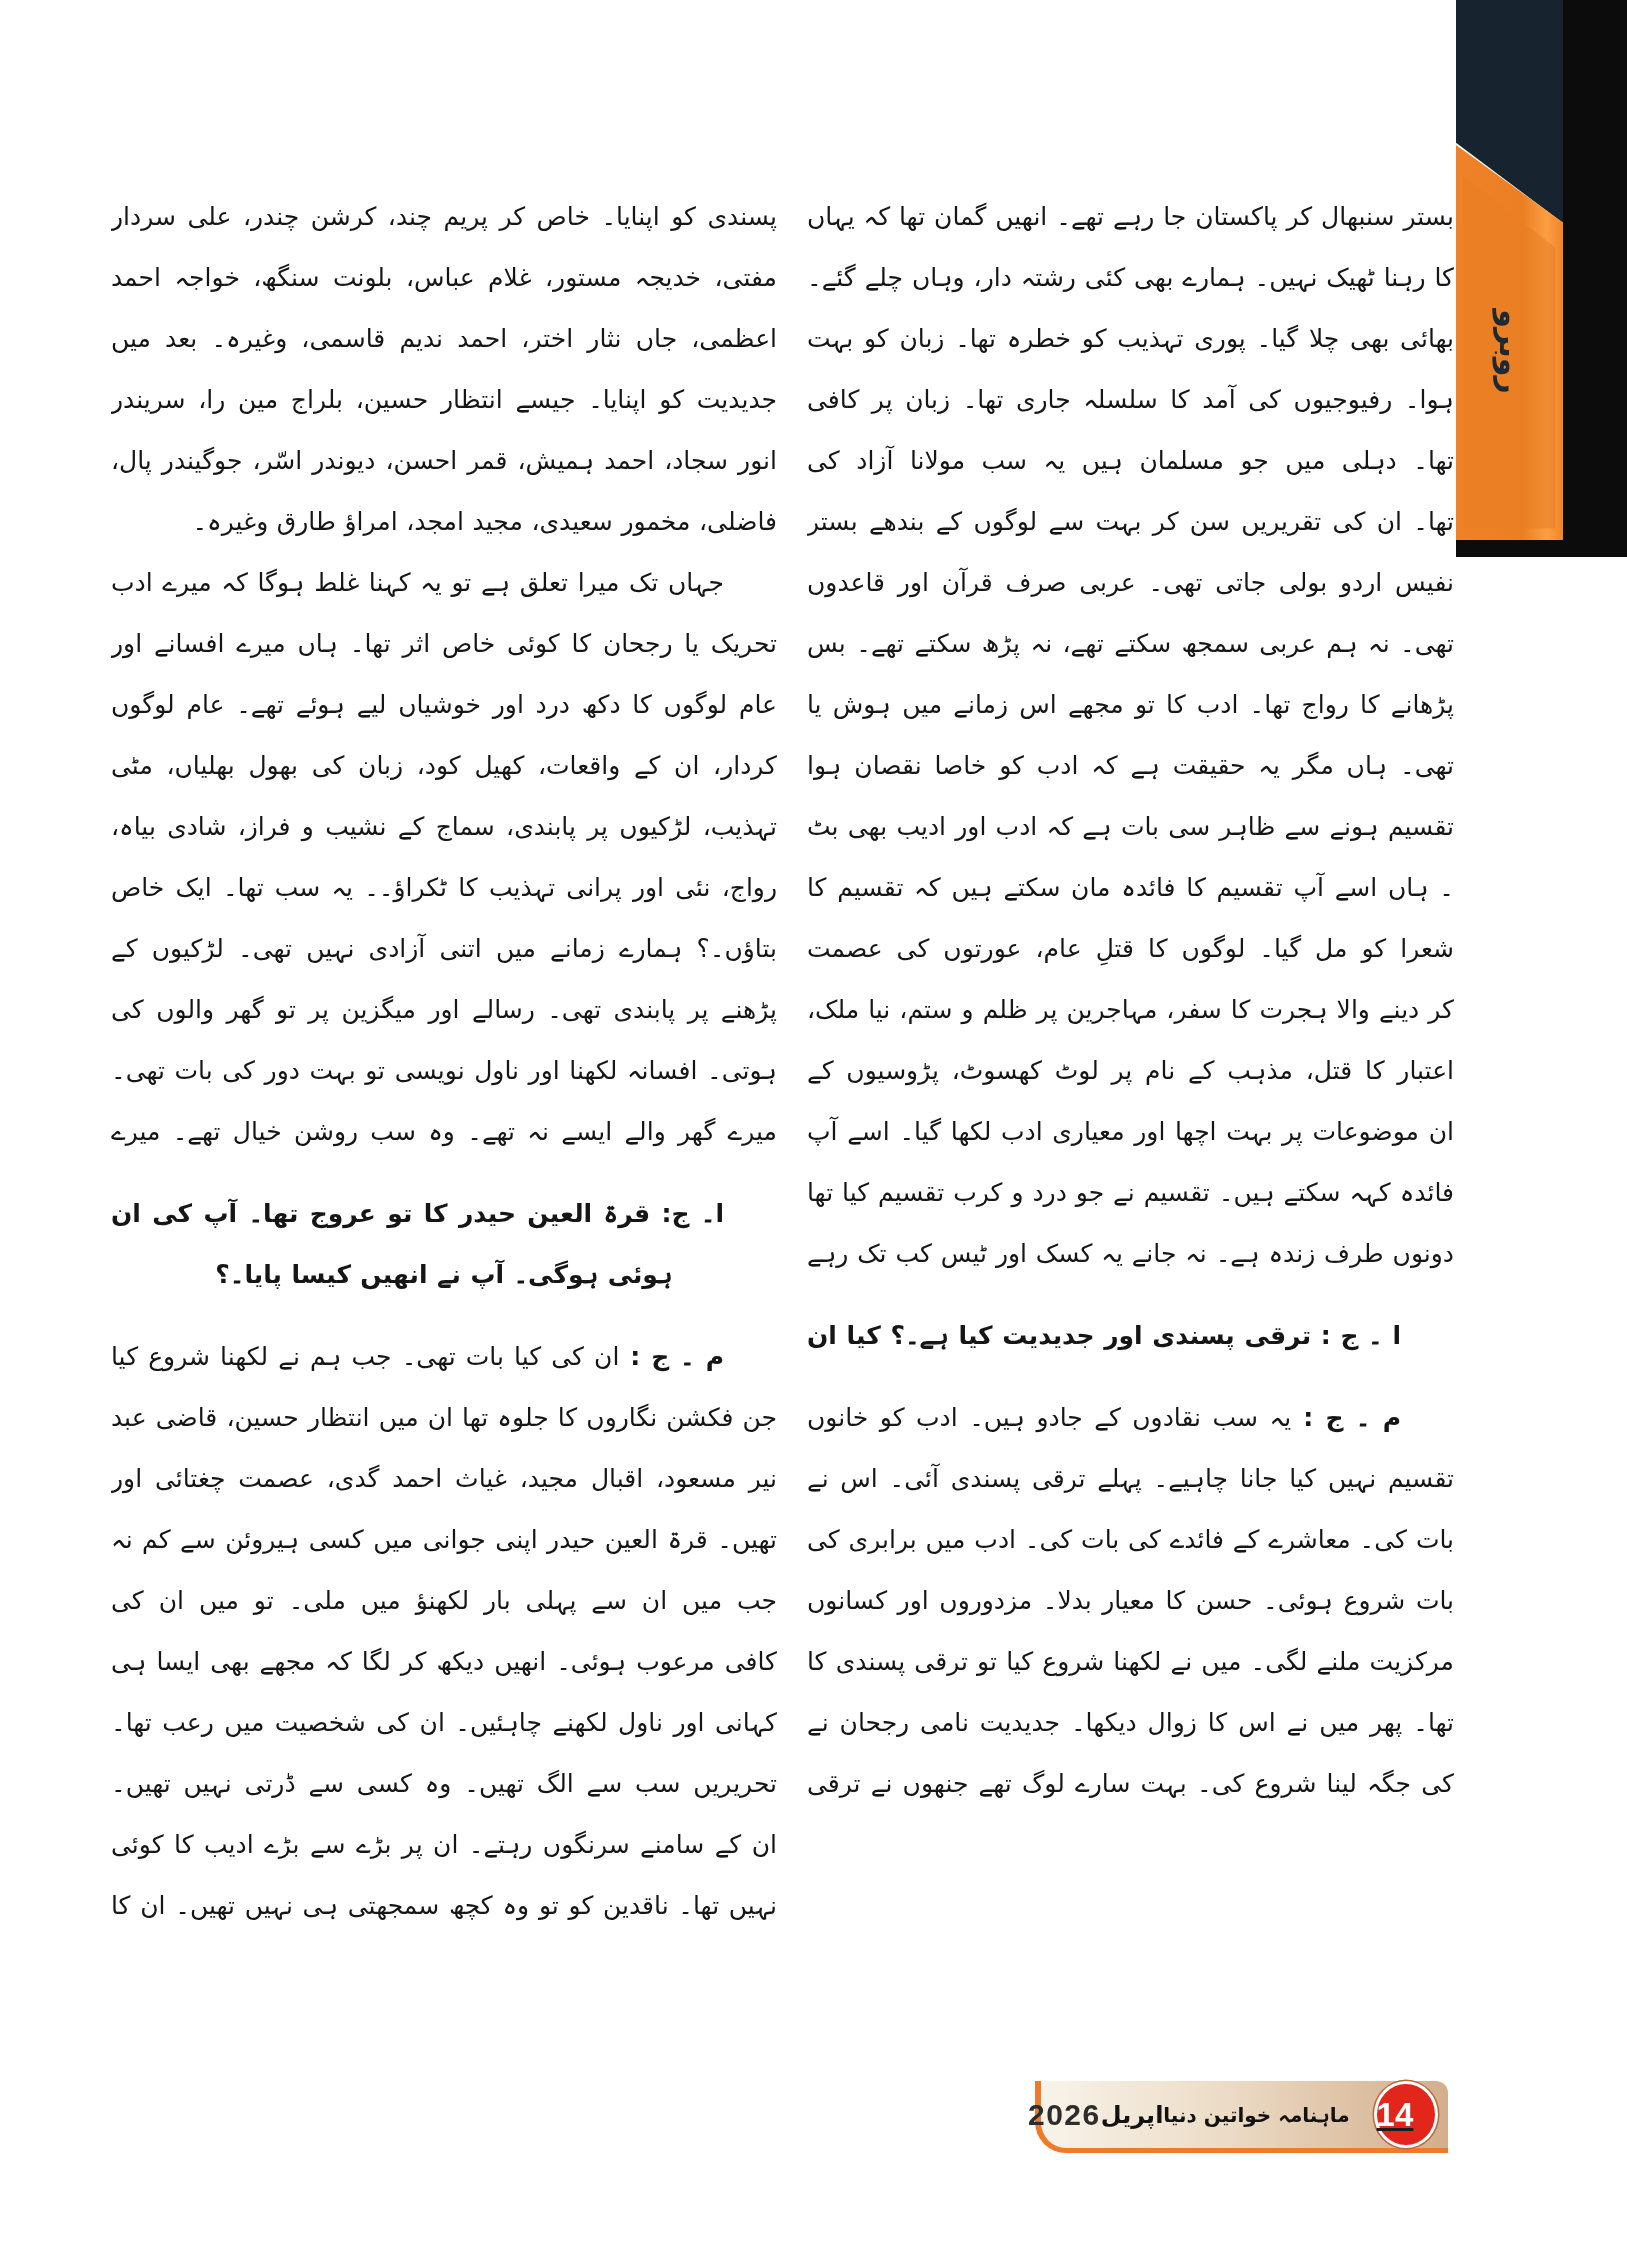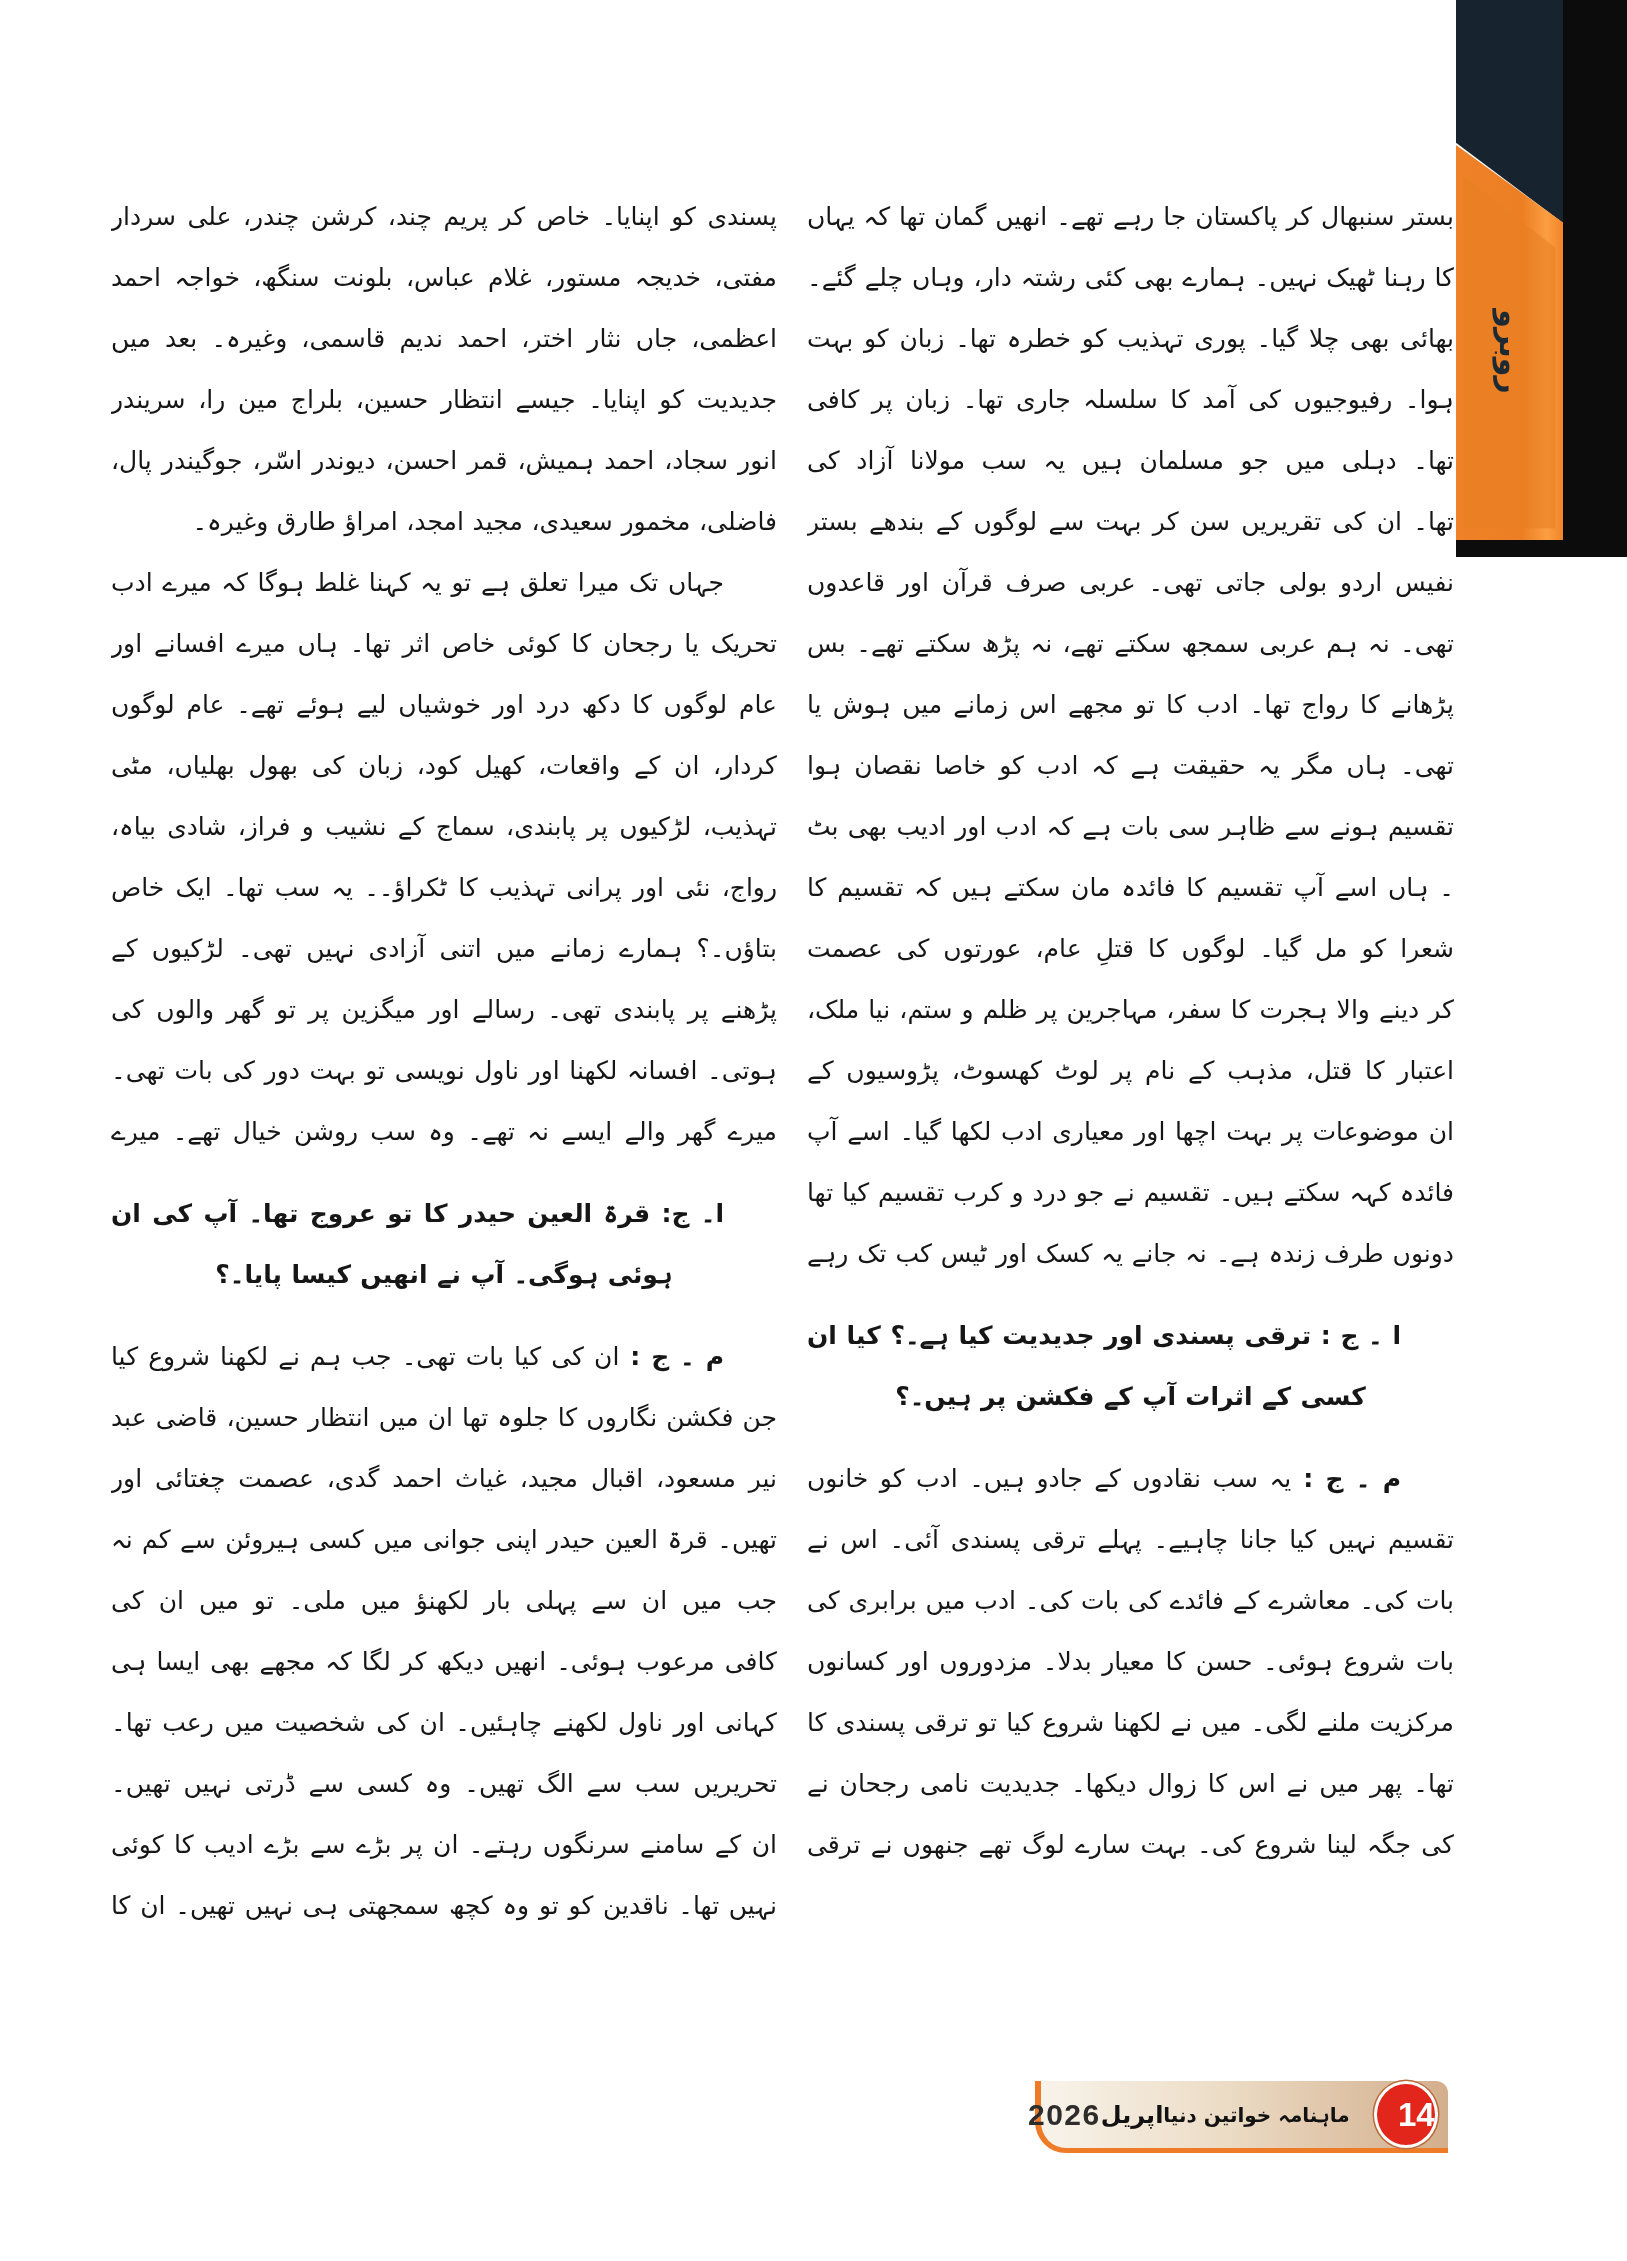--- a/index.html
+++ b/index.html
@@ -60,22 +60,23 @@
     border-left:6px solid #ee7b28;border-bottom:5.2px solid #ee7b28;
     border-top-right-radius:12px;border-bottom-left-radius:31px;
     display:flex;flex-direction:row;align-items:center;
     justify-content:space-between;direction:rtl;
     padding:0 10.4px 0 19px;box-sizing:border-box;
   }
   .page-badge{
     width:58px;height:61px;border-radius:50%;
     background:#e3261c;border:3.7px solid #ffffff;
     box-shadow:0 0 0 1.5px #b96a3a;
-    display:flex;align-items:center;justify-content:flex-start;
+    display:flex;align-items:center;justify-content:flex-end;
     flex:0 0 auto;
+    text-decoration:underline;
   }
   .page-badge span{
     color:#ffffff;font-weight:bold;font-size:33px;
     font-family:"Liberation Sans",sans-serif;
   }
   .footer-title{font-size:20px;font-weight:bold;color:#121212;white-space:nowrap;margin-right:24px;}
   .footer-month{font-size:24px;font-weight:bold;color:#121212;white-space:nowrap;}
   .footer-year{
     font-size:30px;font-weight:bold;color:#2e2d2b;
     font-family:"Liberation Sans",sans-serif;letter-spacing:1.5px;direction:ltr;
@@ -107,21 +108,20 @@
     <div class="line">تھی۔ ہاں مگر یہ حقیقت ہے کہ ادب کو خاصا نقصان ہوا ہوگا۔ ملک کے</div>
     <div class="line">تقسیم ہونے سے ظاہر سی بات ہے کہ ادب اور ادیب بھی بٹ گئے تھے</div>
     <div class="line">۔ ہاں اسے آپ تقسیم کا فائدہ مان سکتے ہیں کہ تقسیم کا موضوع ادبا و</div>
     <div class="line">شعرا کو مل گیا۔ لوگوں کا قتلِ عام، عورتوں کی عصمت دری، پاؤں شل</div>
     <div class="line">کر دینے والا ہجرت کا سفر، مہاجرین پر ظلم و ستم، نیا ملک، نئے پڑوسی،</div>
     <div class="line">اعتبار کا قتل، مذہب کے نام پر لوٹ کھسوٹ، پڑوسیوں کے حملے، ۔ ۔</div>
     <div class="line">ان موضوعات پر بہت اچھا اور معیاری ادب لکھا گیا۔ اسے آپ ادب کا</div>
     <div class="line">فائدہ کہہ سکتے ہیں۔ تقسیم نے جو درد و کرب تقسیم کیا تھا وہ آج تک</div>
     <div class="line end">دونوں طرف زندہ ہے۔ نہ جانے یہ کسک اور ٹیس کب تک رہے گی؟</div>
     <div class="line indent bold gap"><b class="qa-prefix">ا ۔ ج : </b>ترقی پسندی اور جدیدیت کیا ہے۔؟ کیا ان میں سے</div>
-    <div class="line end center bold">کسی کے اثرات آپ کے فکشن پر ہیں۔؟</div>
     <div class="line indent gap"><b class="qa-prefix">م ۔ ج : </b>یہ سب نقادوں کے جادو ہیں۔ ادب کو خانوں میں</div>
     <div class="line">تقسیم نہیں کیا جانا چاہیے۔ پہلے ترقی پسندی آئی۔ اس نے سب کی</div>
     <div class="line">بات کی۔ معاشرے کے فائدے کی بات کی۔ ادب میں برابری کی</div>
     <div class="line">بات شروع ہوئی۔ حسن کا معیار بدلا۔ مزدوروں اور کسانوں کو</div>
     <div class="line">مرکزیت ملنے لگی۔ میں نے لکھنا شروع کیا تو ترقی پسندی کا عروج</div>
     <div class="line">تھا۔ پھر میں نے اس کا زوال دیکھا۔ جدیدیت نامی رجحان نے اس</div>
     <div class="line">کی جگہ لینا شروع کی۔ بہت سارے لوگ تھے جنھوں نے ترقی</div>
   </div>
 <div class="col col-left">
     <div class="line">پسندی کو اپنایا۔ خاص کر پریم چند، کرشن چندر، علی سردار جعفری، ممتاز</div>

